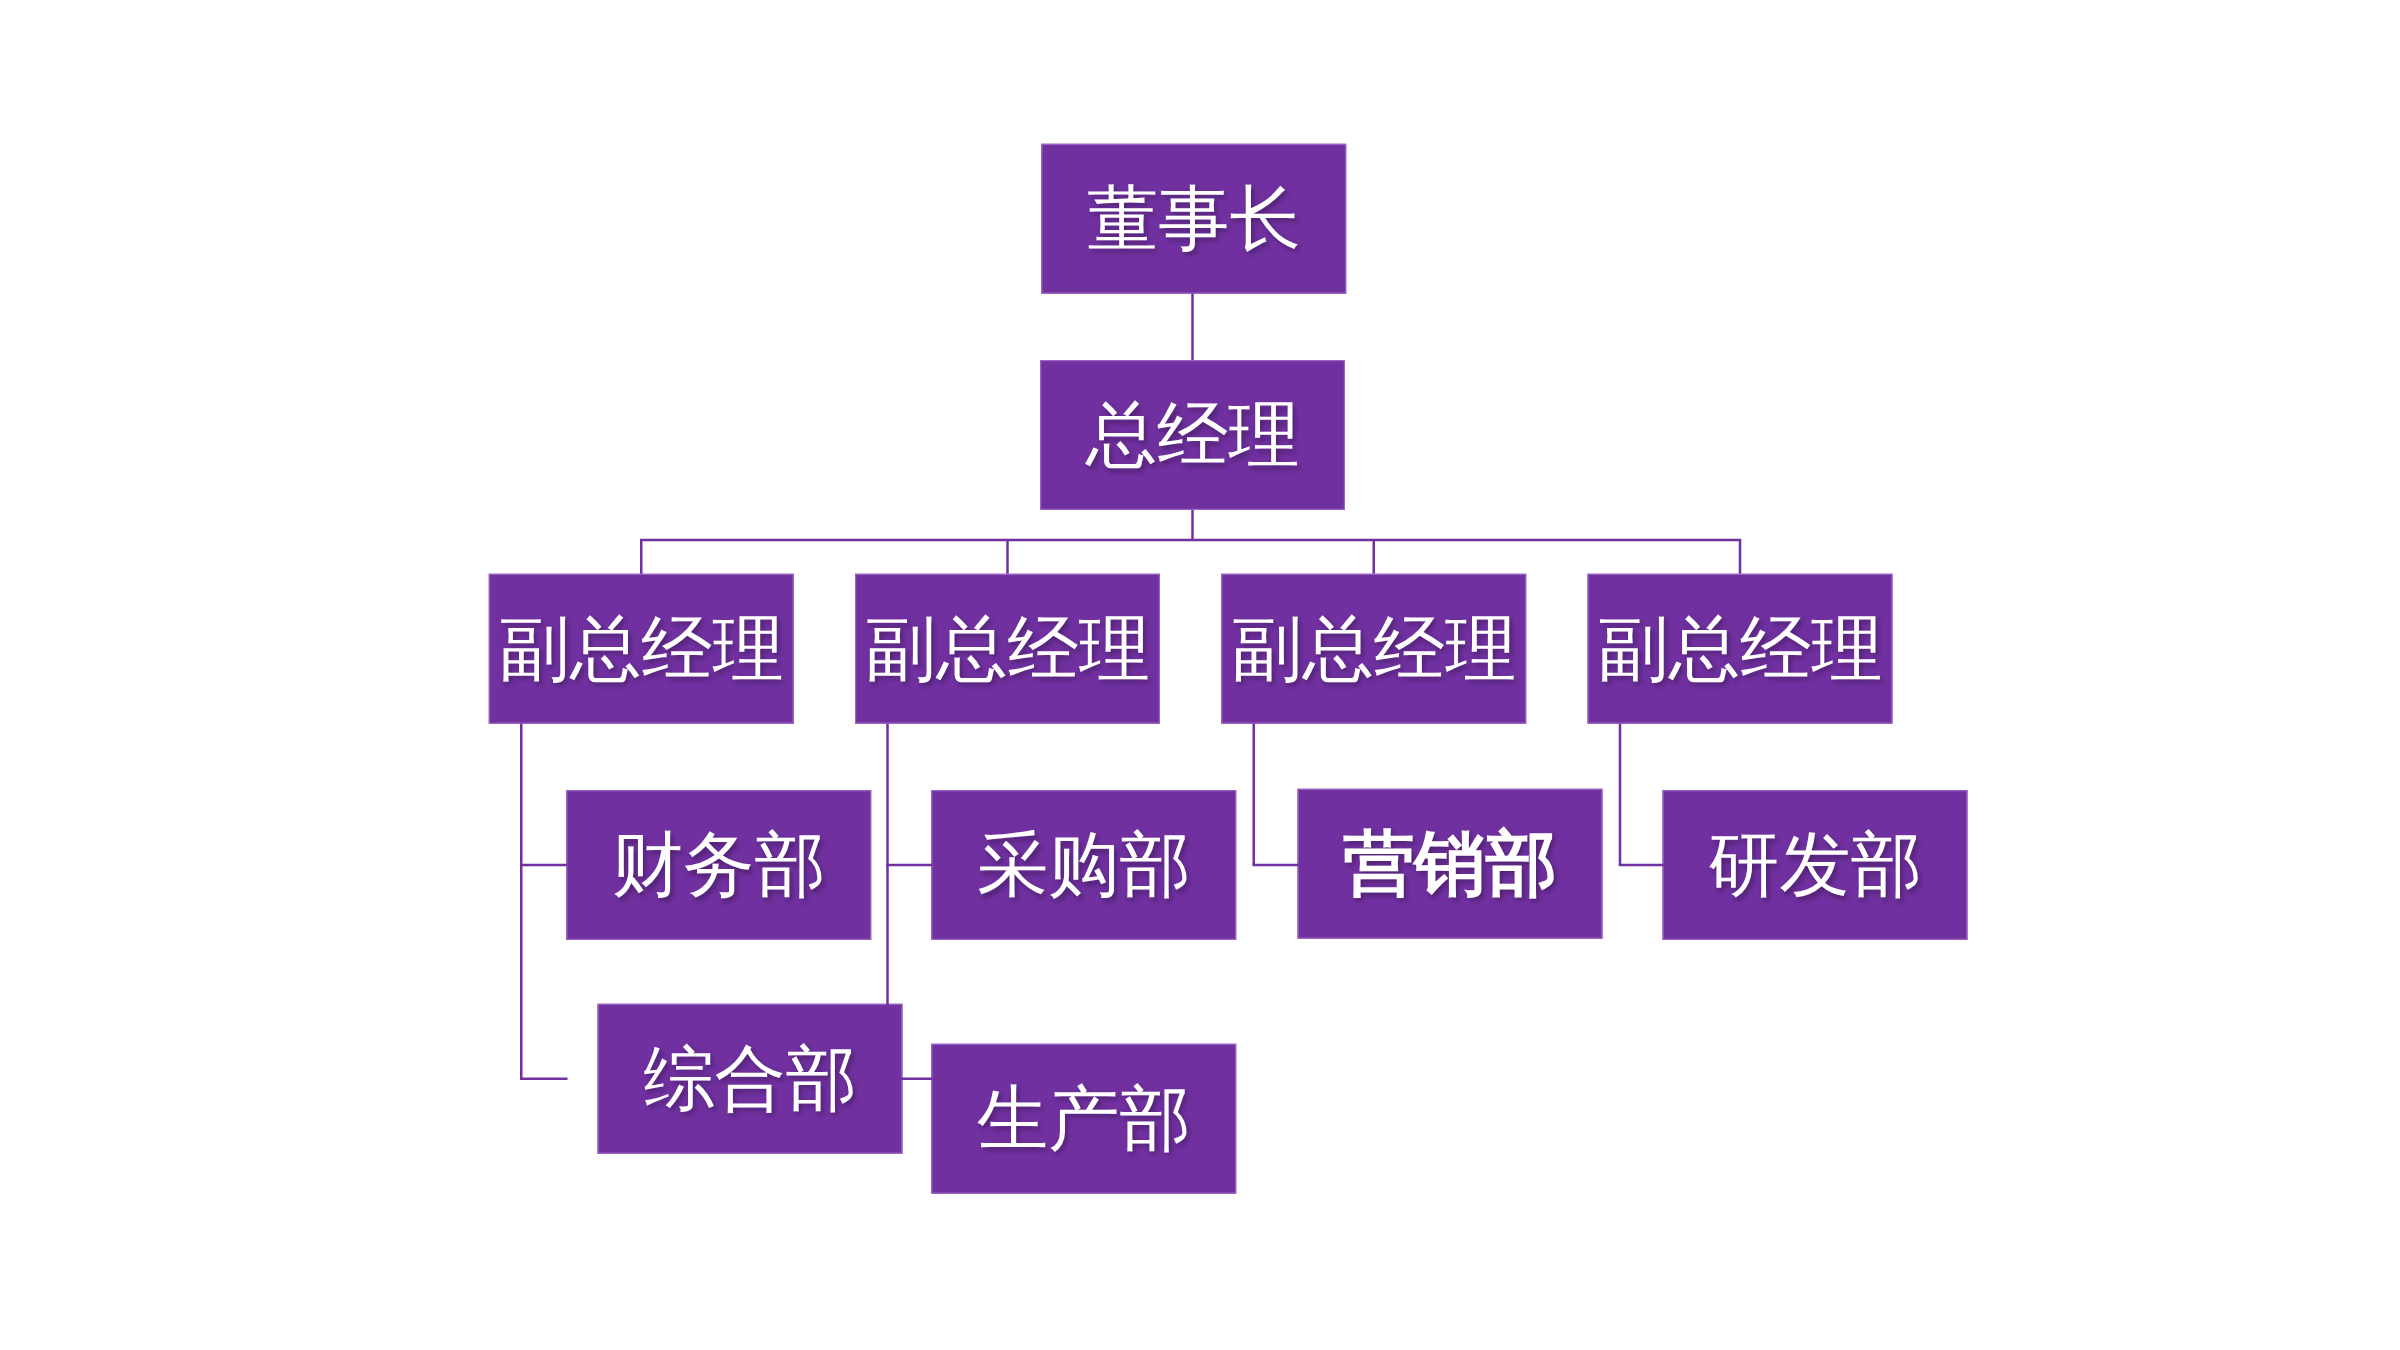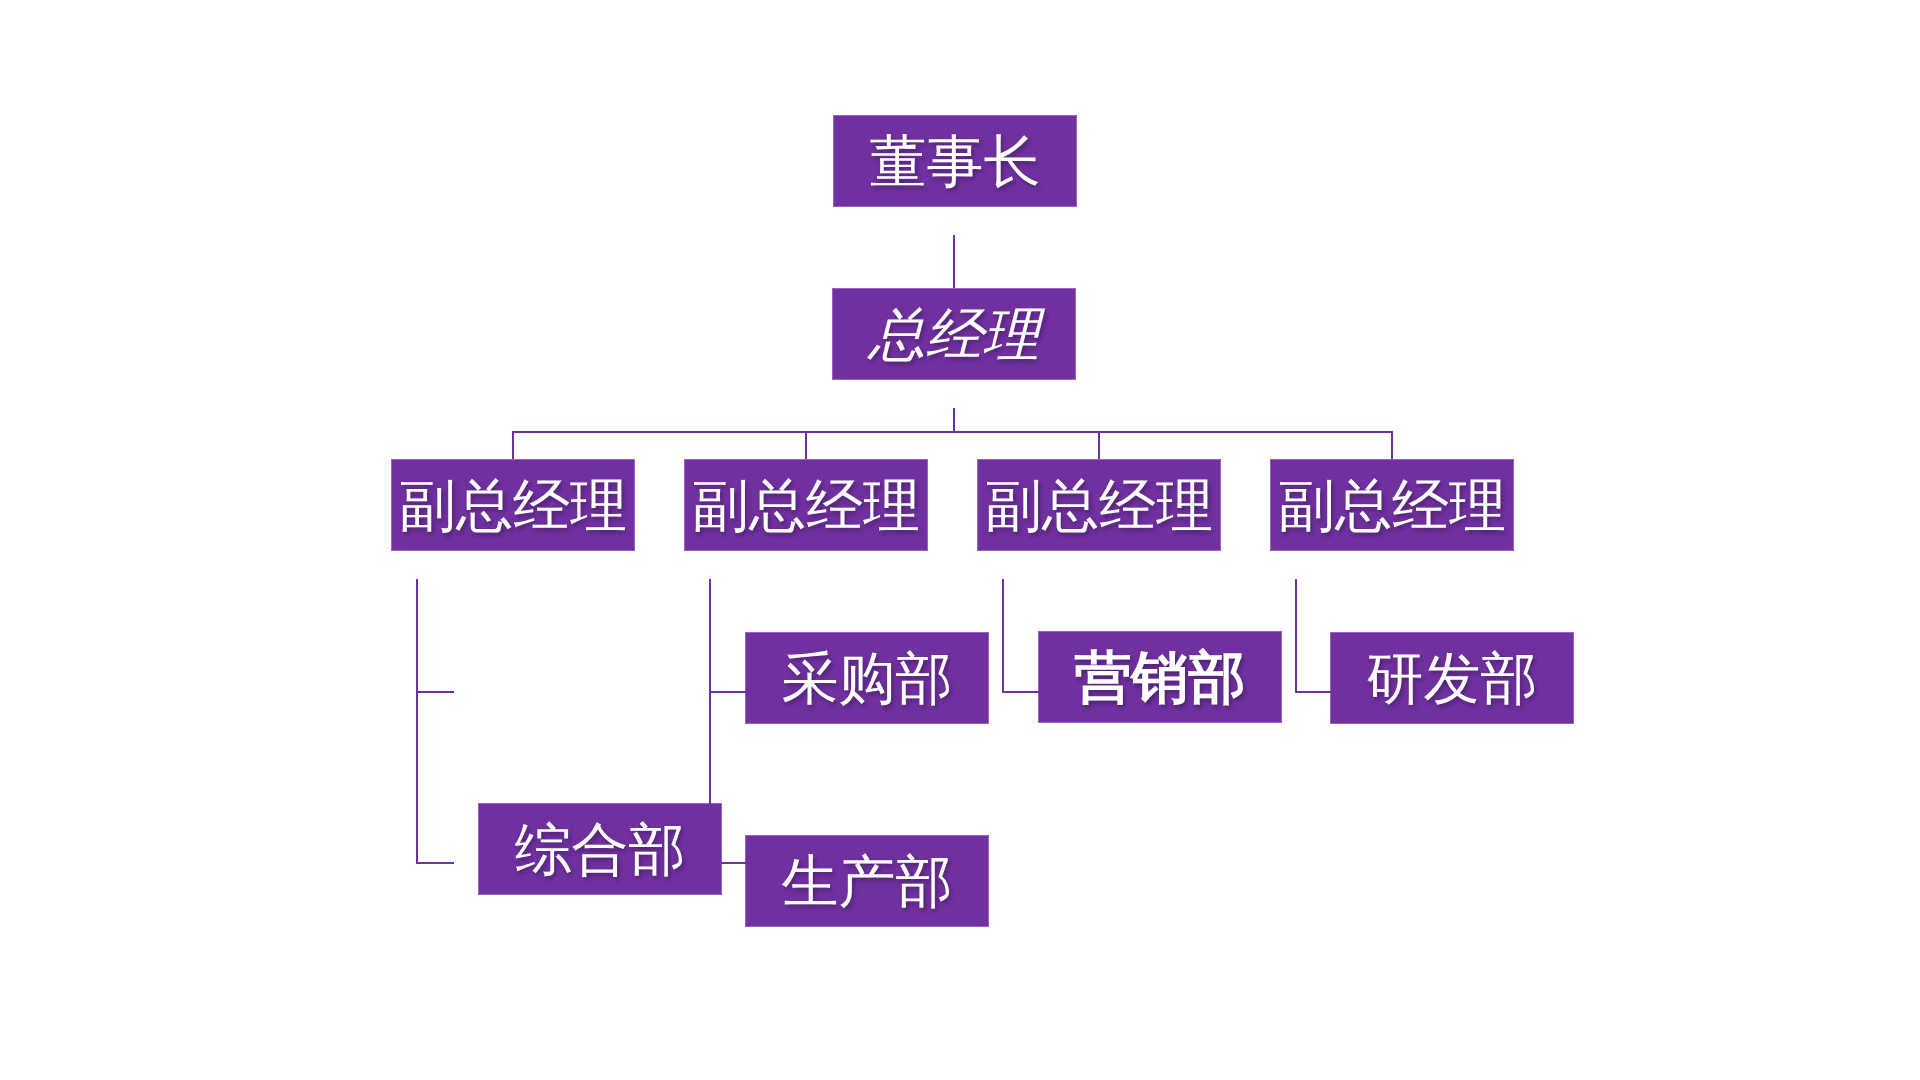--- a/index.html
+++ b/index.html
@@ -14,39 +14,39 @@
     position: relative;
     width: 1920px;
     height: 1080px;
     background: var(--bg);
     overflow: hidden;
     font-family: "Liberation Sans", sans-serif;
   }
   .node {
     position: absolute;
     width: 244px;
-    height: 92px;
+    height: 120px;
     background: var(--node-fill);
     border: 1px solid var(--node-border);
     box-sizing: border-box;
     display: flex;
     align-items: center;
     justify-content: center;
     color: var(--text);
     font-size: 57px;
     line-height: 1;
     white-space: nowrap;
     text-shadow: 2px 3px 4px rgba(0,0,0,0.30);
     user-select: none;
   }
   .line { position: absolute; background: var(--connector); }
 
   
   .n-chairman    { left: 833px;  top: 115px; }
-  .n-gm          { left: 832px;  top: 288px; font-style: italic; }
+  .n-gm          { left: 832px;  top: 288px; }
   .n-dgm1        { left: 391px;  top: 459px; }
   .n-dgm2        { left: 684px;  top: 459px; }
   .n-dgm3        { left: 977px;  top: 459px; }
   .n-dgm4        { left: 1270px; top: 459px; }
   .n-finance     { left: 453px;  top: 632px; }
   .n-procurement { left: 745px;  top: 632px; }
   .n-marketing   { left: 1038px; top: 631px; font-weight: bold; }
   .n-rd          { left: 1330px; top: 632px; text-align: center; }
   .n-general     { left: 478px;  top: 803px; }
   .n-production  { left: 745px;  top: 803px; margin-top: 32px; }
@@ -55,20 +55,21 @@
 <body>
 
 <div class="canvas">
 
   <div class="node n-chairman">董事长</div>
   <div class="node n-gm">总经理</div>
   <div class="node n-dgm1">副总经理</div>
   <div class="node n-dgm2">副总经理</div>
   <div class="node n-dgm3">副总经理</div>
   <div class="node n-dgm4">副总经理</div>
+  <div class="node n-finance">财务部</div>
   <div class="node n-procurement">采购部</div>
   <div class="node n-marketing">营销部</div>
   <div class="node n-rd">研发部</div>
   <div class="node n-general">综合部</div>
   <div class="node n-production">生产部</div>
 
   <div class="line" style="left:953px; top:235px; width:2px; height:53px;"></div>
 
   <div class="line" style="left:953px; top:408px; width:2px; height:24px;"></div>
   <div class="line" style="left:512px; top:431px; width:881px; height:2px;"></div>

